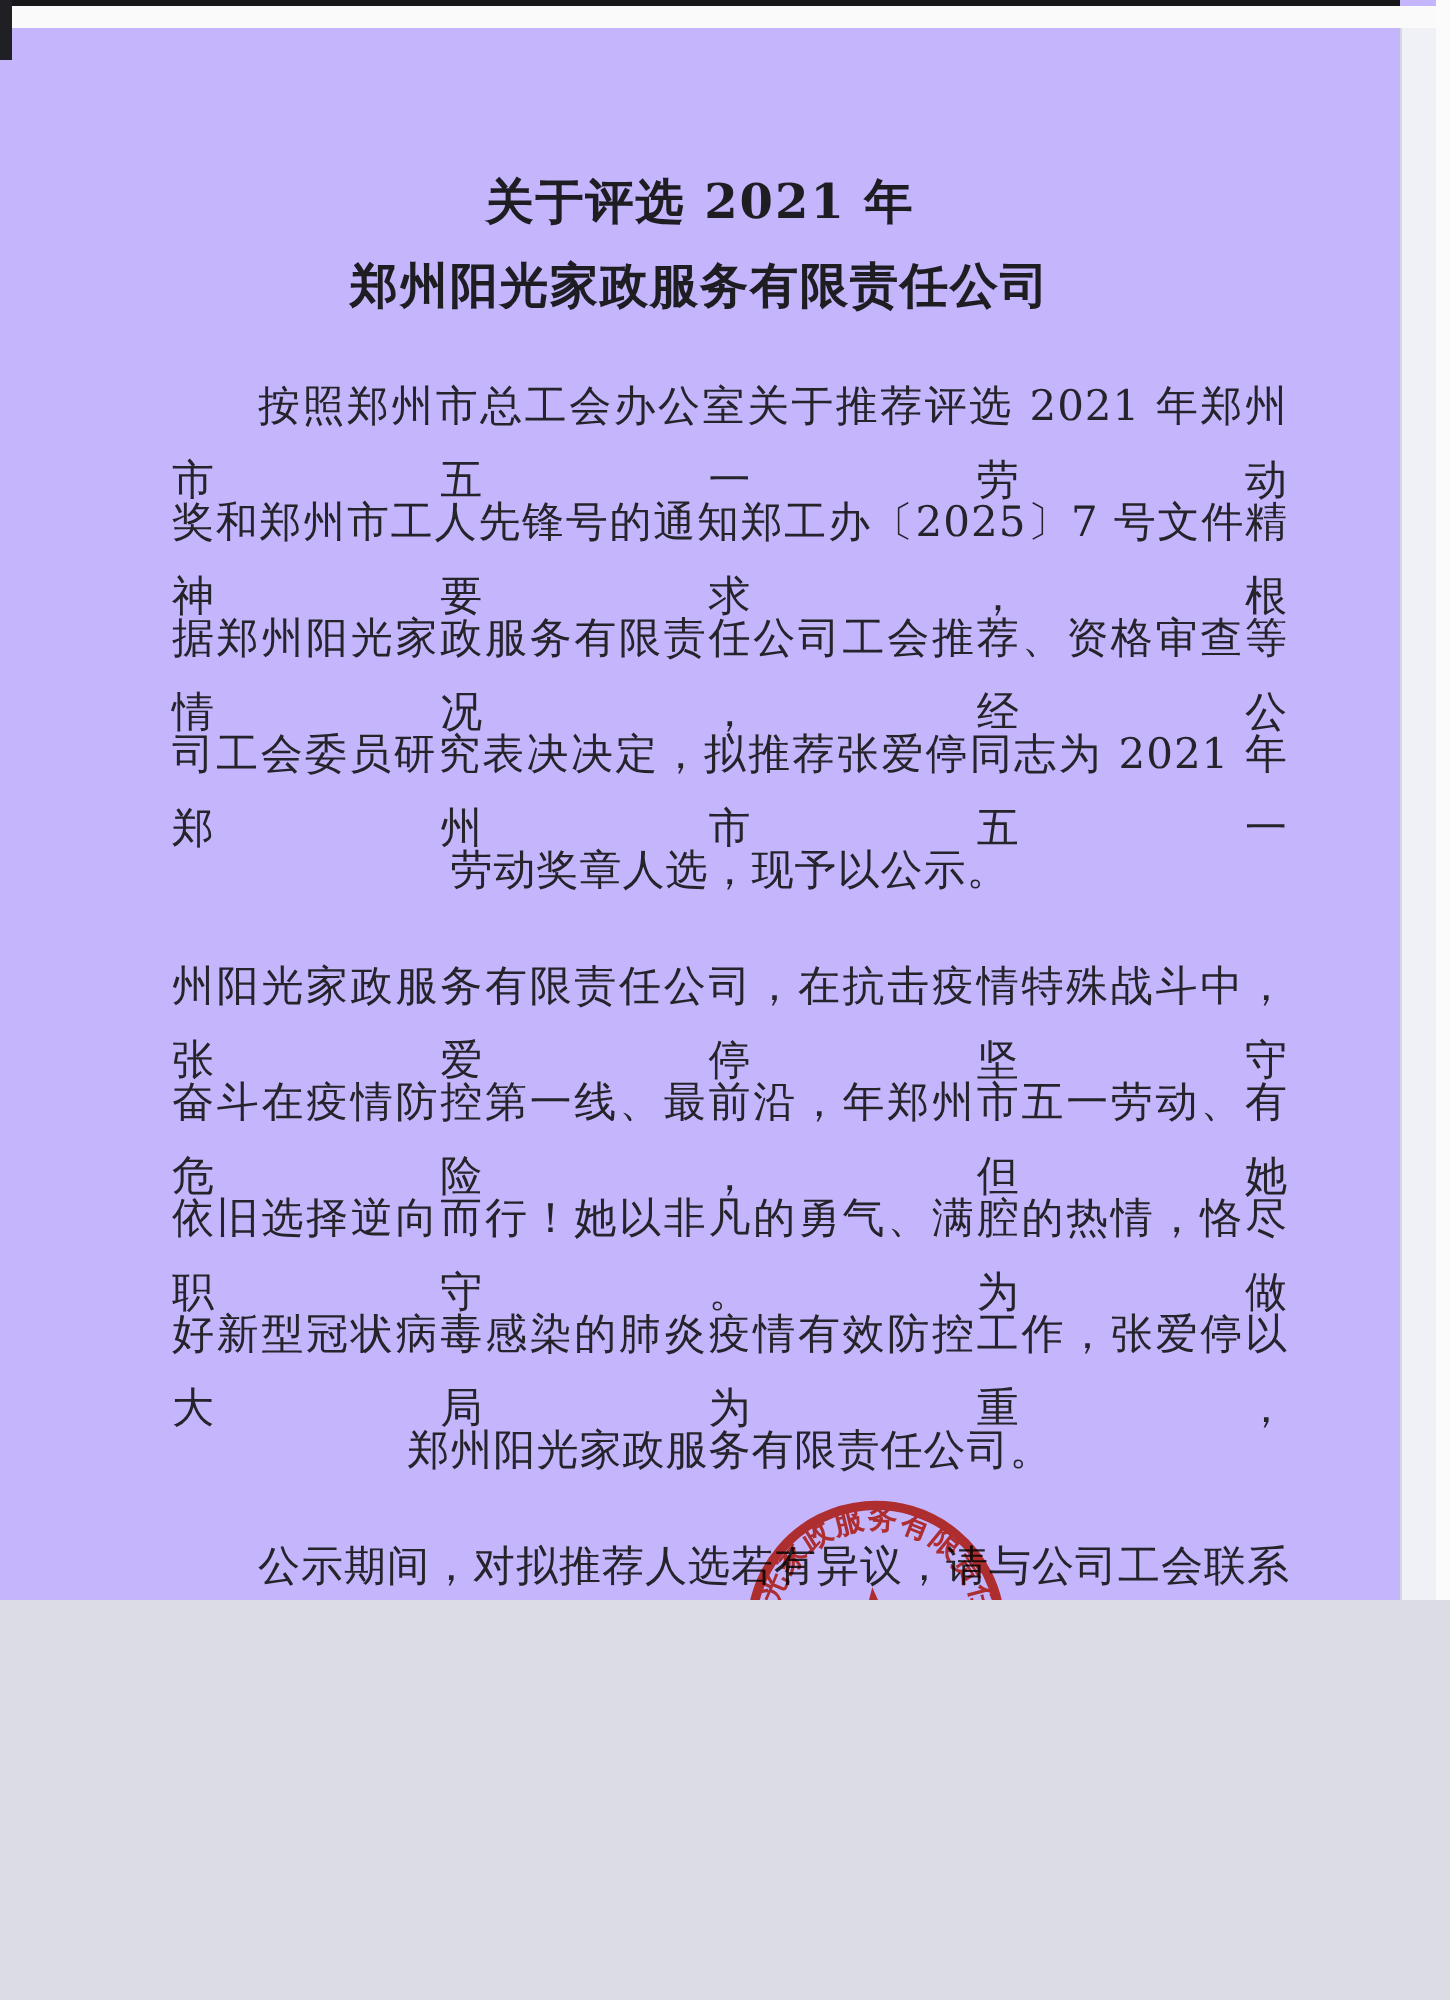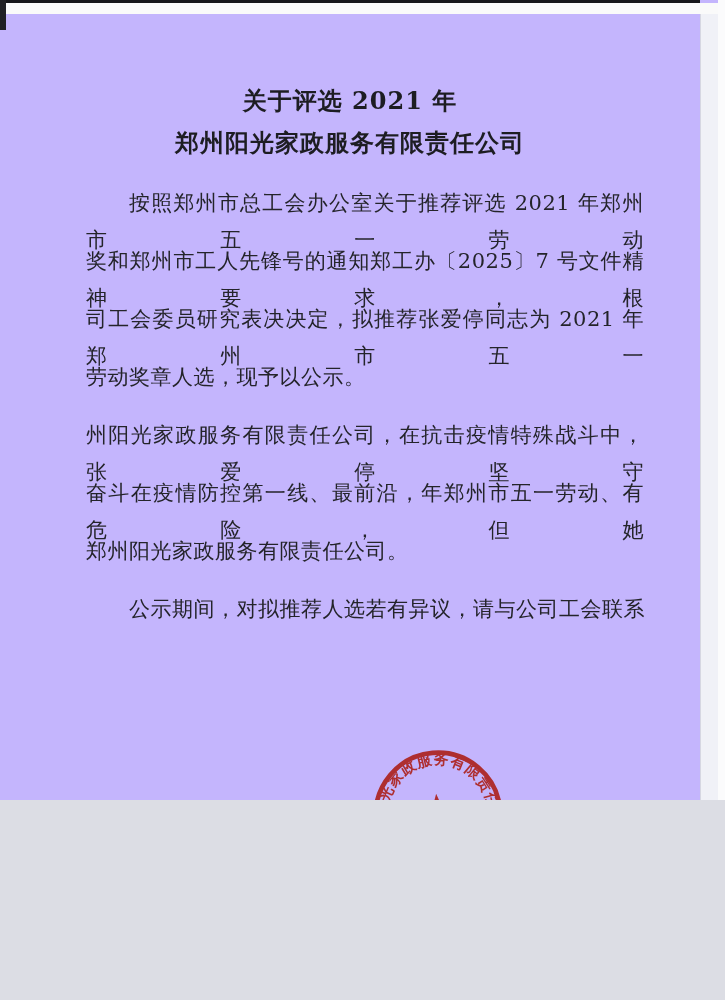--- a/index.html
+++ b/index.html
@@ -22,21 +22,21 @@
   .edge-bottom { position:absolute; left:0; top:989px; width:725px; height:11px; background:#f6f2e5; border-top:1px solid #e3dfd0; }
 
   .sheet { position:absolute; left:0; top:14px; width:700px; }
 
   .title { text-align:center; font-size:24px; line-height:42px; font-weight:bold; letter-spacing:1px; color:#1d1d22; }
   .titles { margin-top:66px; }
 
   .content { width:558px; margin:20px 0 0 86px; }
   .line {
     font-size:21px; height:37px; line-height:37px;
-    white-space:nowrap; overflow:visible; letter-spacing:0.5px;
+    white-space:nowrap; overflow:visible; letter-spacing:0.5px;text-align:center;
   }
   .line.fill { white-space:normal; text-align:justify; text-align-last:justify; }
   .line.indent { text-indent:43px; }
 
   .seal {
     position:absolute; left:371px; top:748px; width:134px; height:134px;
     mix-blend-mode:multiply; opacity:0.92;
     transform:rotate(-5deg);
     pointer-events:none;
   }
@@ -58,24 +58,27 @@
 
     <div class="titles">
       <div class="title">关于评选 2021 年</div>
       <div class="title">郑州阳光家政服务有限责任公司</div>
     </div>
 
     <div class="content">
 
     <p class="line indent fill">按照郑州市总工会办公室关于推荐评选 2021 年郑州市五一劳动</p>
         <p class="line fill">奖和郑州市工人先锋号的通知郑工办〔2025〕7 号文件精神要求，根</p>
+        <p class="line fill">据郑州阳光家政服务有限责任公司工会推荐、资格审查等情况，经公</p>
         <p class="line fill">司工会委员研究表决决定，拟推荐张爱停同志为 2021 年郑州市五一</p>
         <p class="line">劳动奖章人选，现予以公示。</p>
         <p class="line fill">州阳光家政服务有限责任公司，在抗击疫情特殊战斗中，张爱停坚守</p>
         <p class="line fill">奋斗在疫情防控第一线、最前沿，年郑州市五一劳动、有危险，但她</p>
+        <p class="line fill">依旧选择逆向而行！她以非凡的勇气、满腔的热情，恪尽职守。为做</p>
+        <p class="line fill">好新型冠状病毒感染的肺炎疫情有效防控工作，张爱停以大局为重，</p>
         <p class="line">郑州阳光家政服务有限责任公司。</p>
         <p class="line indent">公示期间，对拟推荐人选若有异议，请与公司工会联系</p>
       </div>
 
   </div>
 
   <div class="seal">
     <svg viewBox="0 0 200 200" xmlns="http://www.w3.org/2000/svg">
       <defs>
         <path id="arcOuter" d="M 56.4,162.2 A 76,76 0 1 1 143.6,162.2" fill="none"></path>

